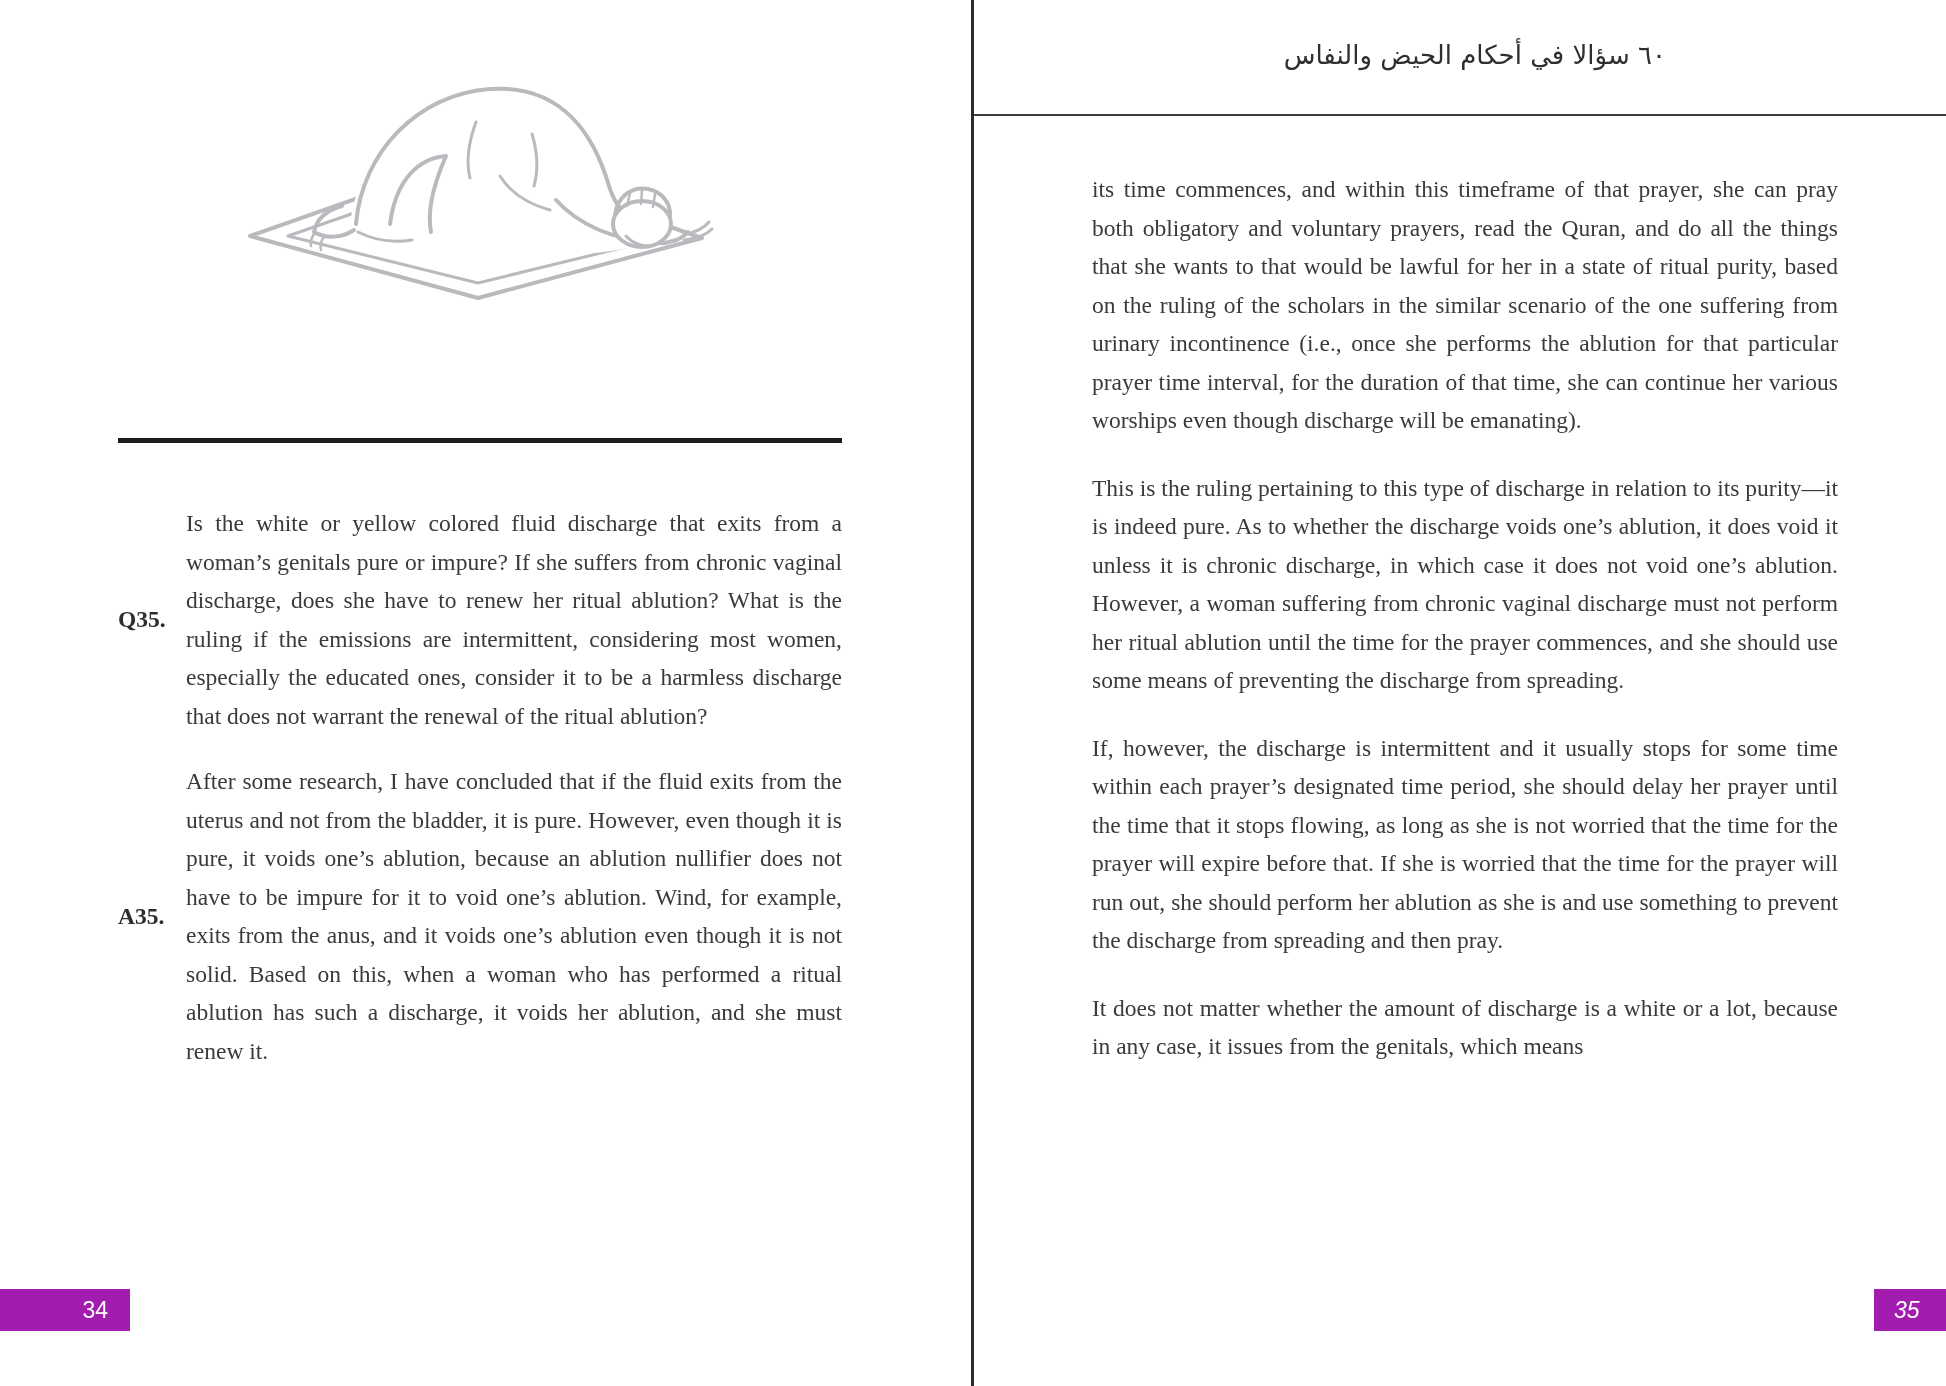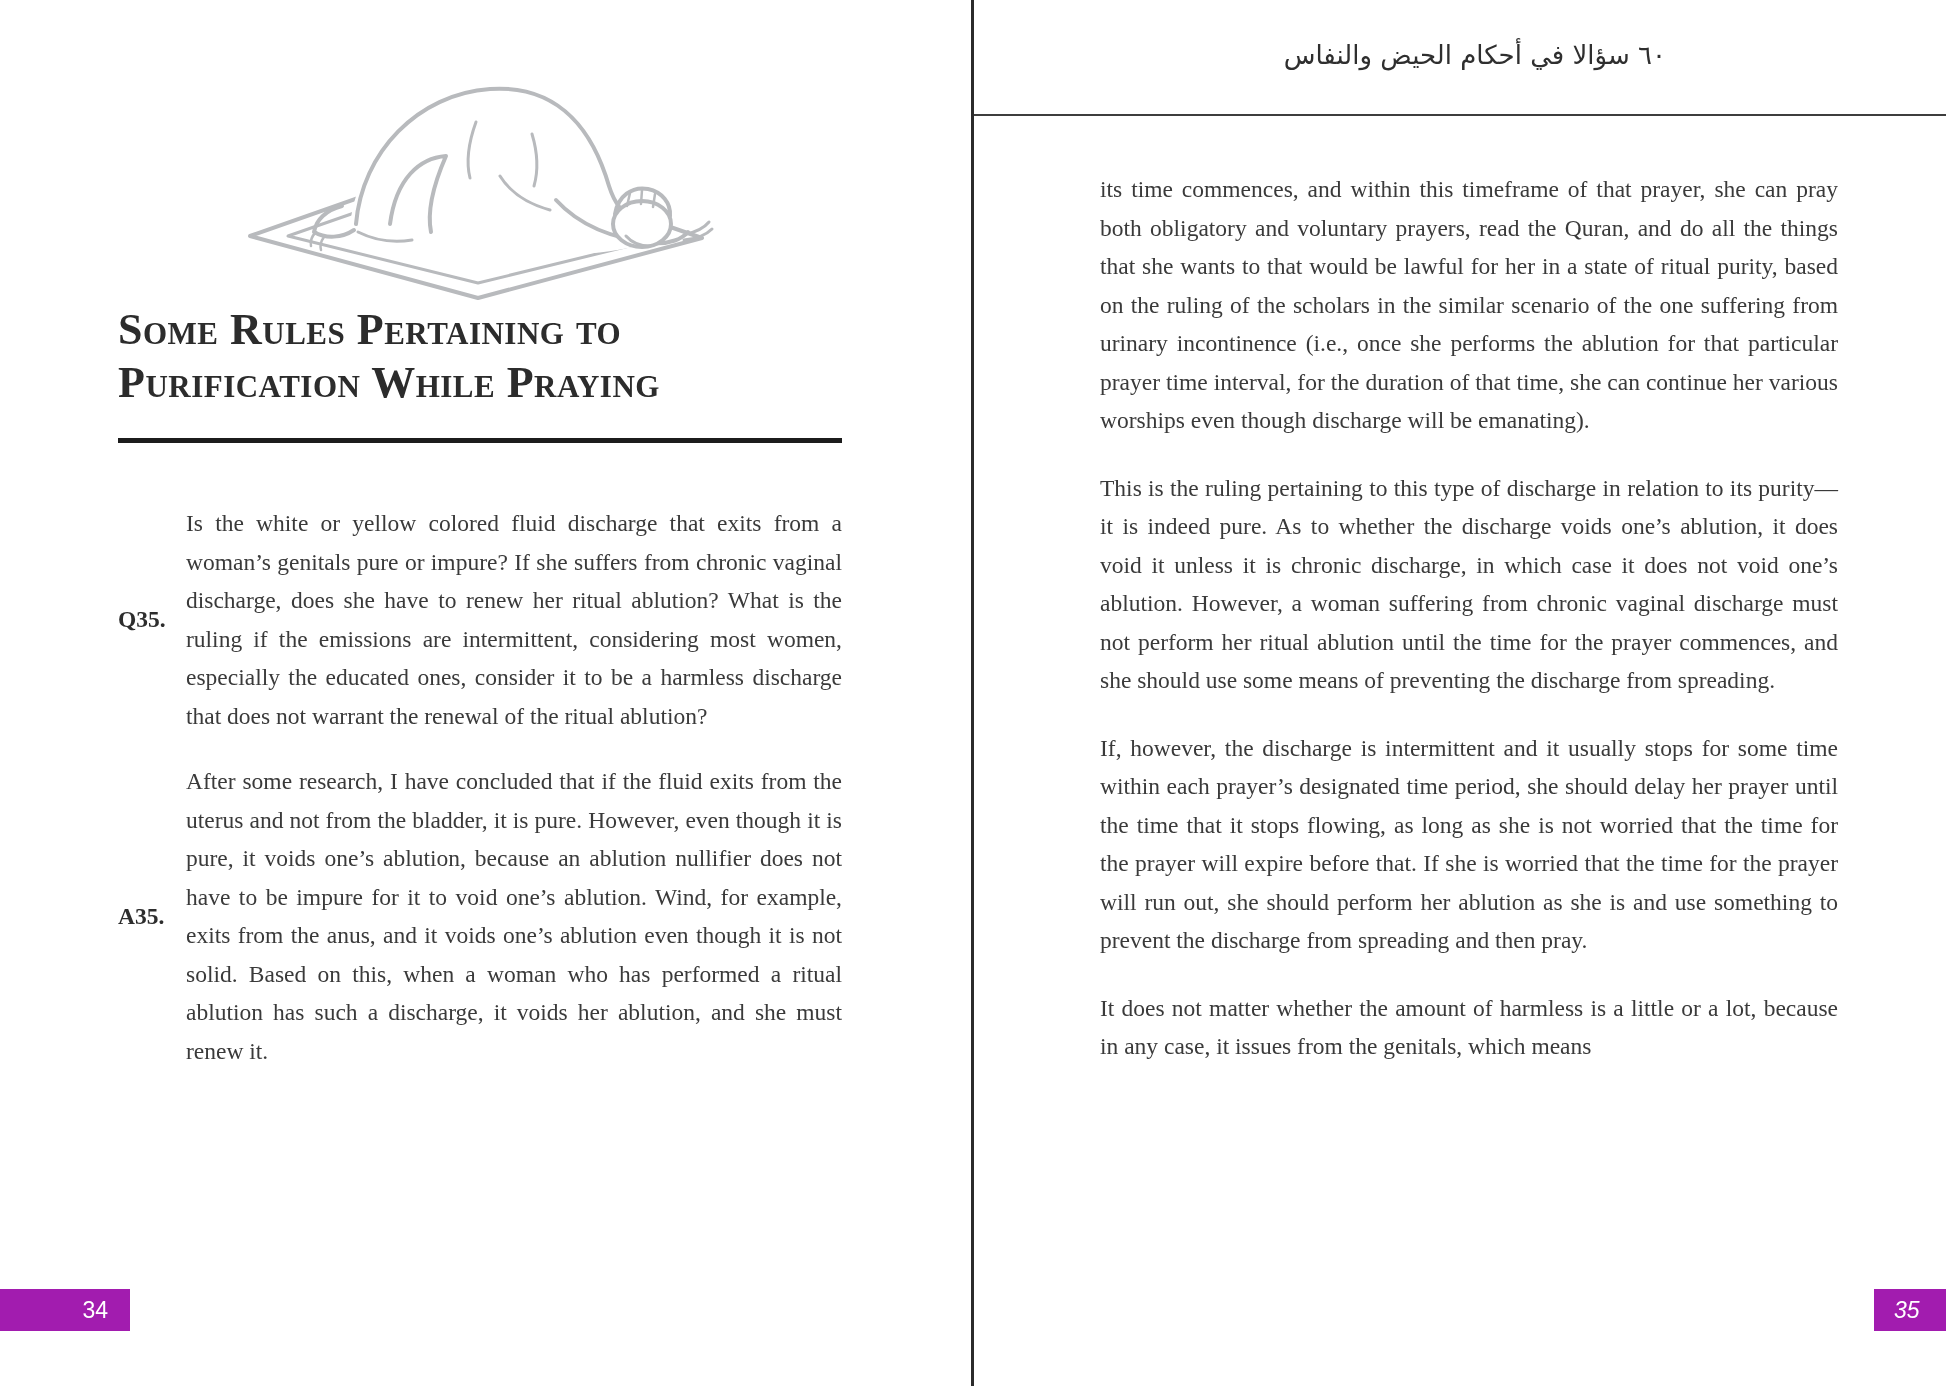--- a/index.html
+++ b/index.html
@@ -62,21 +62,21 @@
     direction: rtl;
     font-family: "DejaVu Sans", sans-serif;
     font-size: 26px; color: #2f2f2f;
     white-space: nowrap;
   }
   .header-rule {
     position: absolute; left: 0; right: 0; top: 114px;
     height: 2px; background: #3d3d3d;
   }
   .content-right { position: absolute; left: 111px; top: 170px; width: 753px; }
-  .content-right .body-para { margin: 0 0 29px 15px; }
+  .content-right .body-para { margin: 0 0 29px 7px; }
   .content-right .body-para:last-child { margin-bottom: 0; }
   .body-para { text-align: justify; }
 
   
   .page-badge {
     position: absolute; top: 1289px; height: 42px;
     background: #a21caf; color: #ffffff;
     font-family: "Liberation Sans", sans-serif; font-size: 23px;
     display: flex; align-items: center; box-sizing: border-box;
   }
@@ -117,24 +117,20 @@
           <path d="M388,210 C394,217 402,220 412,220" stroke-width="3"></path>
 
           <path d="M120,206 C136,214 156,217 174,214" stroke-width="3"></path>
 
           <path d="M104,180 C88,184 78,194 76,206 C88,213 104,212 116,204"></path>
           <path d="M78,206 C74,210 72,215 73,220 M86,211 C83,215 82,220 83,224" stroke-width="2.5"></path>
         </g>
       </svg>
     </div>
 
-    <h1 class="chapter-title">
-      <span class="title-line">Some Rules Pertaining to</span>
-      <span class="title-line">Purification While Praying</span>
-    </h1>
 
     <div class="title-rule"></div>
 
     <div class="content-left">
       <div class="qa-item">
         <span class="qa-label">Q35.</span>
         <p class="qa-text body-text">Is the white or yellow colored fluid discharge that exits from a woman’s genitals pure or impure? If she suffers from chronic vaginal discharge, does she have to renew her ritual ablution? What is the ruling if the emissions are intermittent, considering most women, especially the educated ones, consider it to be a harmless discharge that does not warrant the renewal of the ritual ablution?</p>
       </div>
       <div class="qa-item">
         <span class="qa-label">A35.</span>
@@ -151,21 +147,21 @@
 
   <div class="page page-right">
 
     <div class="running-head" dir="rtl">٦٠ سؤالا في أحكام الحيض والنفاس</div>
     <div class="header-rule"></div>
 
     <div class="content-right">
       <p class="body-text body-para">its time commences, and within this timeframe of that prayer, she can pray both obligatory and voluntary prayers, read the Quran, and do all the things that she wants to that would be lawful for her in a state of ritual purity, based on the ruling of the scholars in the similar scenario of the one suffering from urinary incontinence (i.e., once she performs the ablution for that particular prayer time interval, for the duration of that time, she can continue her various worships even though discharge will be emanating).</p>
       <p class="body-text body-para">This is the ruling pertaining to this type of discharge in relation to its purity—it is indeed pure. As to whether the discharge voids one’s ablution, it does void it unless it is chronic discharge, in which case it does not void one’s ablution. However, a woman suffering from chronic vaginal discharge must not perform her ritual ablution until the time for the prayer commences, and she should use some means of preventing the discharge from spreading.</p>
       <p class="body-text body-para">If, however, the discharge is intermittent and it usually stops for some time within each prayer’s designated time period, she should delay her prayer until the time that it stops flowing, as long as she is not worried that the time for the prayer will expire before that. If she is worried that the time for the prayer will run out, she should perform her ablution as she is and use something to prevent the discharge from spreading and then pray.</p>
-      <p class="body-text body-para">It does not matter whether the amount of harmless is a little or a lot, because in any case, it issues from the genitals, which means</p>
+      <p class="body-text body-para">It does not matter whether the amount of discharge is a white or a lot, because in any case, it issues from the genitals, which means</p>
     </div>
 
     <div class="page-badge badge-right">
       <span>35</span>
     </div>
   </div>
 
 </div>
 
 </body></html>

